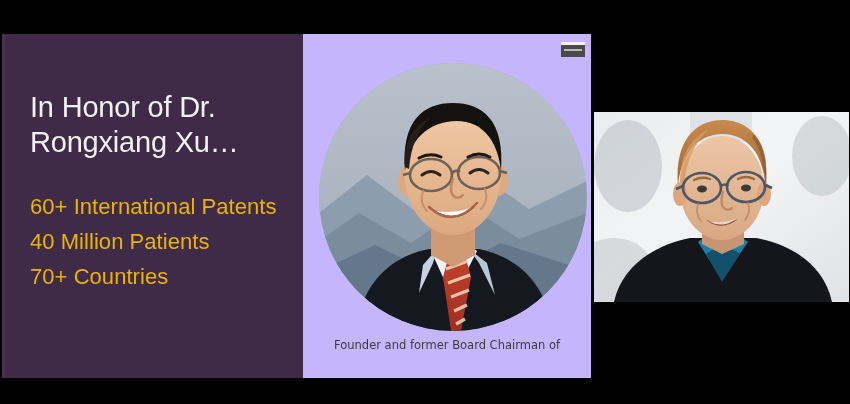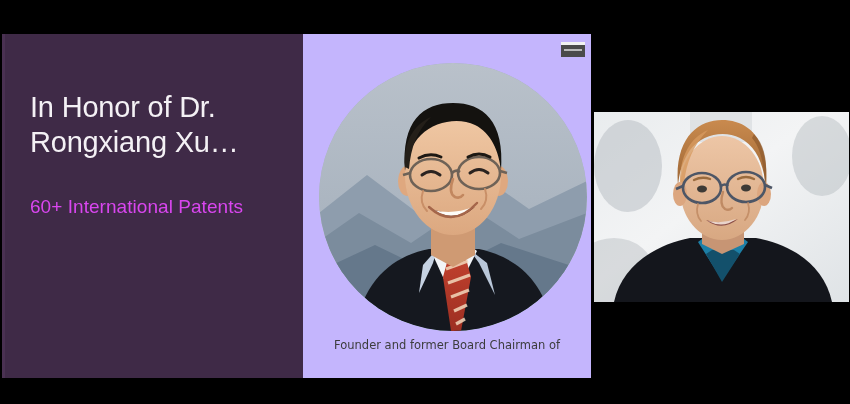--- a/index.html
+++ b/index.html
@@ -14,21 +14,21 @@
   
   #slide-left{width:301px;height:344px;background:#3f2a47;position:relative;
               box-sizing:border-box;padding:0;}
   #slide-left:before{content:"";position:absolute;left:0;top:0;width:3px;height:100%;
               background:#4a3152;}
   #slide-title{position:absolute;left:28px;top:56px;width:262px;
                font-size:29px;line-height:35px;color:#f4f1f5;font-weight:400;
                letter-spacing:-.2px;}
   #slide-bullets{position:absolute;left:28px;top:155px;width:268px;list-style:none;
                  margin:0;padding:0;}
-  #slide-bullets li{font-size:19px;line-height:35px;color:#d946ef;font-weight:400;
+  #slide-bullets li{font-size:22px;line-height:35px;color:#eab308;font-weight:400;
                     white-space:nowrap;letter-spacing:.05px;}
 
   
   #slide-right{flex:1;height:344px;background:#c4b5fd;position:relative;}
   #corner-badge{position:absolute;right:6px;top:8px;width:24px;height:12px;
                 background:#4a4a4a;border-top:3px solid #f2f2f2;}
   #corner-badge:after{content:"";position:absolute;left:3px;top:4px;right:3px;height:1.5px;
                 background:#b9b9b9;}
 
   
@@ -50,20 +50,22 @@
 
 <div id="stage">
 
   <div id="slide-region">
 
     <div id="slide-left">
       <div id="slide-title">In Honor of Dr. Rongxiang Xu…</div>
 
       <ul id="slide-bullets">
         <li>60+ International Patents</li>
+        <li>40 Million Patients</li>
+        <li>70+ Countries</li>
       </ul>
     </div>
 
     <div id="slide-right">
 
       <div id="corner-badge"></div>
 
       <div id="portrait">
         <svg viewBox="0 0 268 268" xmlns="http://www.w3.org/2000/svg">
           <defs>

